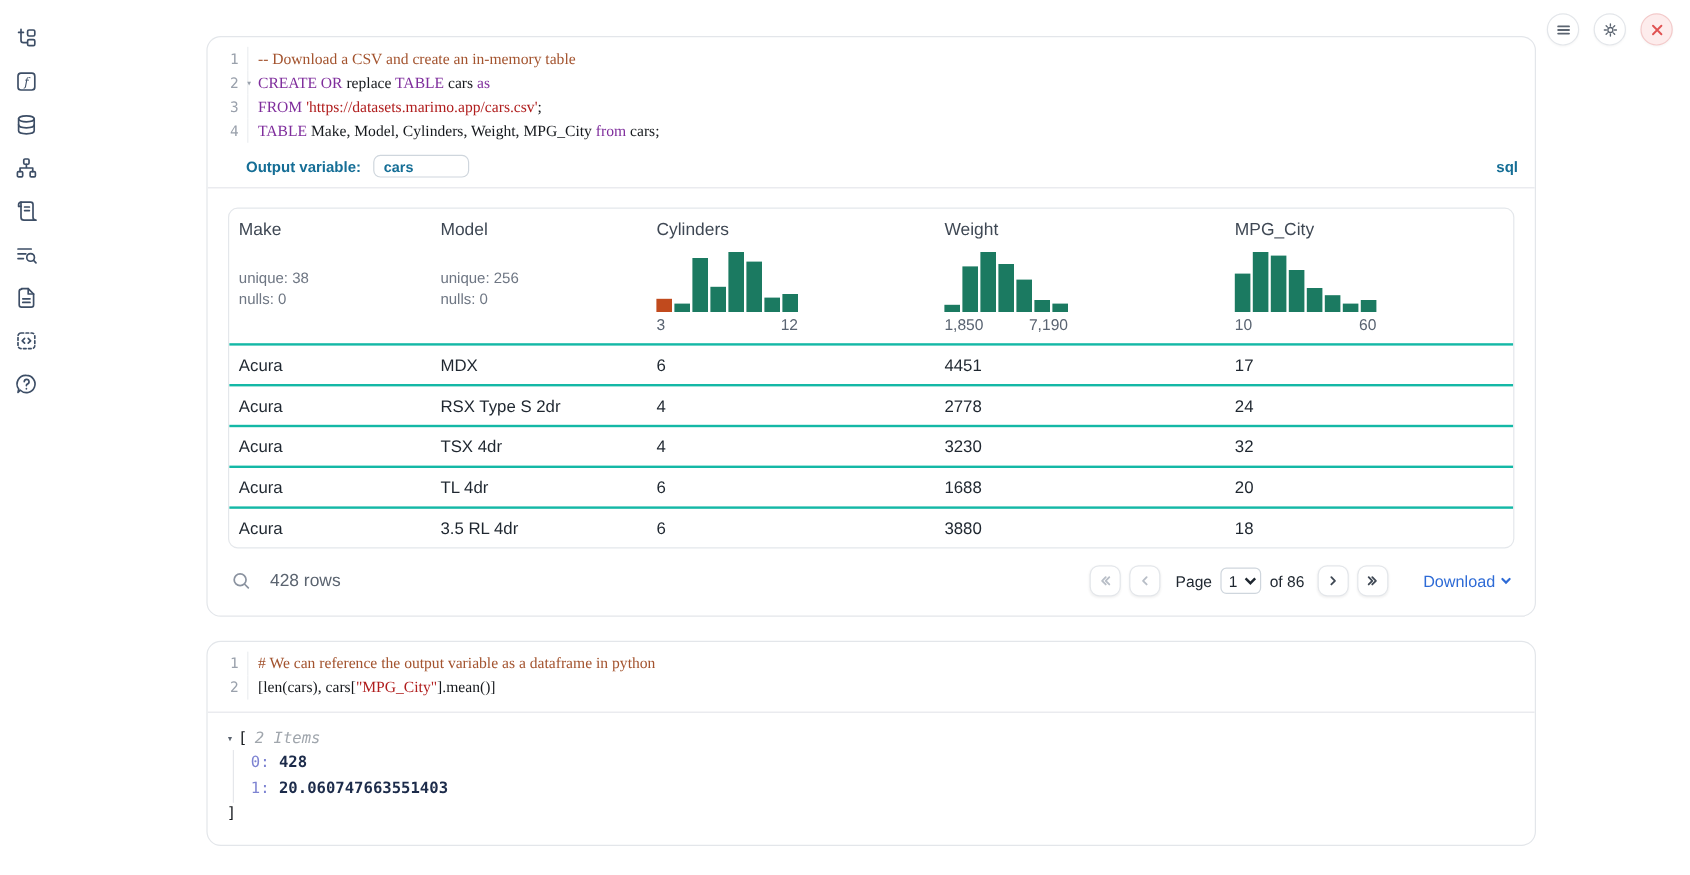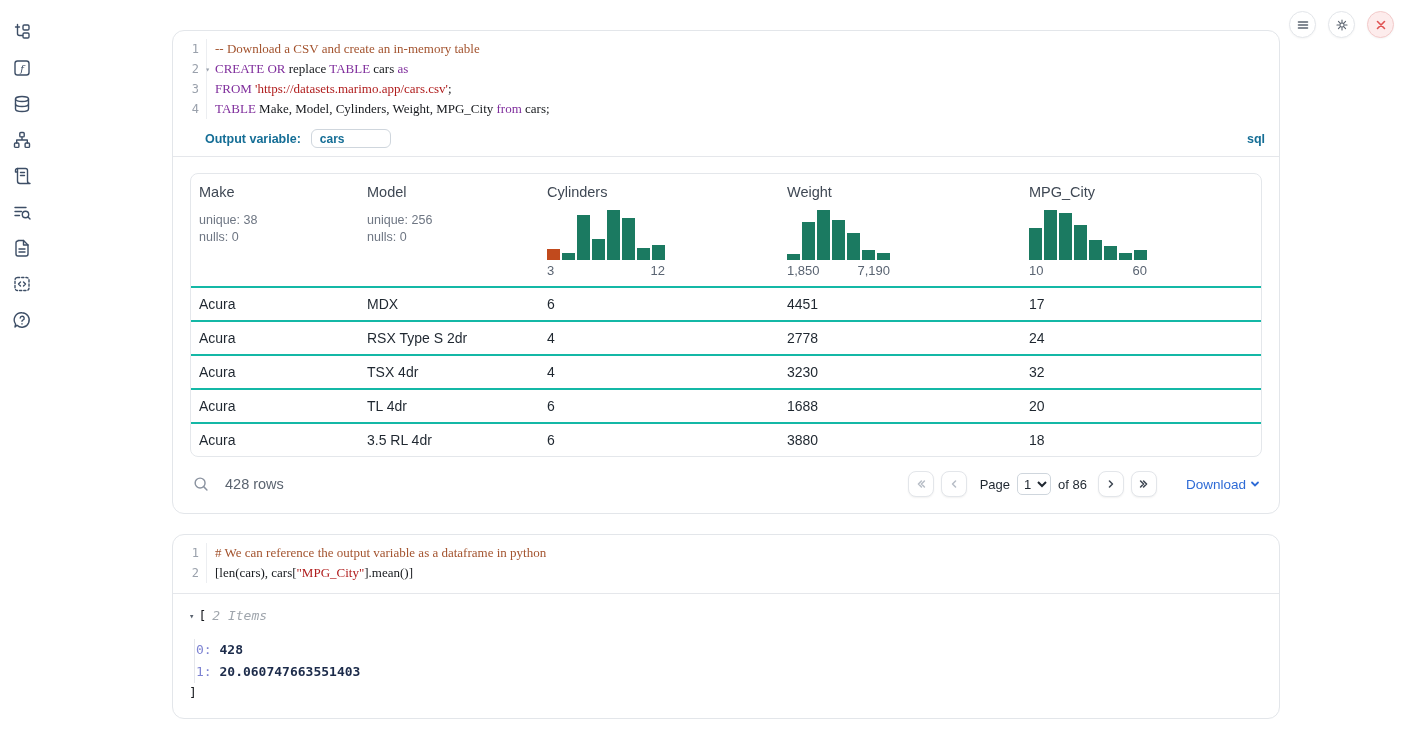--- a/index.html
+++ b/index.html
@@ -49,21 +49,21 @@
     border-radius:6px; padding:0 8px; color:#156e96; font-weight:bold; font-size:12px;
     font-family:"Liberation Sans", sans-serif; outline:none; }
   .lang-badge { margin-left:auto; color:#156e96; font-weight:bold; font-size:12.5px; }
 
   
   .output-area { padding:16px 17px 16px 17px; }
   .dtable { border:1px solid #e4e7eb; border-radius:8px; overflow:hidden; }
   .tgrid { display:grid; grid-template-columns:168px 180px 240px 242px 1fr; }
   .th { padding:10px 8px 8px 8px; }
   .th-name { font-size:14.5px; color:#3f4854; cursor:pointer; }
-  .th-stats { margin-top:12px; font-size:12.5px; color:#6e7683; line-height:17px; }
+  .th-stats { margin-top:24px; font-size:12.5px; color:#6e7683; line-height:17px; }
   .hist-wrap { margin-top:8px; }
   .hist { display:flex; align-items:flex-end; gap:2px; height:52px; }
   .hist .bar { width:13px; }
   .hist-labels { display:flex; justify-content:space-between; font-size:13px; color:#5a6472; margin-top:3px; }
   .trow { border-top:2px solid #14b8a6; }
   .trow .td { padding:0 8px; height:32px; display:flex; align-items:center;
     font-size:14px; color:#1f2730; }
 
   
   .table-footer { margin-top:14px; display:flex; align-items:center; padding:0 2px; }
@@ -84,21 +84,21 @@
   .download { margin-left:22px; display:flex; align-items:center; gap:4px; color:#2e6bd6;
     font-size:13.5px; cursor:pointer; }
   .download svg { width:10px; height:10px; stroke:#2e6bd6; fill:none; stroke-width:1.8; stroke-linecap:round; }
 
   
   .tree { padding:14px 16px 18px 16px; font-family:"DejaVu Sans Mono", monospace; font-size:13px; }
   .tree-head { display:flex; align-items:center; }
   .tree-chevron { font-size:9px; color:#5b6470; margin-right:4px; cursor:pointer; }
   .bracket { color:#16191d; }
   .items-label { color:#a0a6ad; font-style:italic; margin-left:6px; }
-  .tree-entries { margin-left:5px; border-left:1px solid #e5e7eb; padding-left:1px; margin-top:16px; }
+  .tree-entries { margin-left:5px; border-left:1px solid #e5e7eb; padding-left:14px; margin-top:2px; }
   .tree-entry { line-height:22px; }
   .tree-key { color:#7d83d2; }
   .tree-val { color:#1c2b4a; font-weight:bold; }
   .tree-close { margin-top:2px; }
 </style>
 </head>
 <body>
 
 <div class="sidebar">
   <div class="side-icon">

